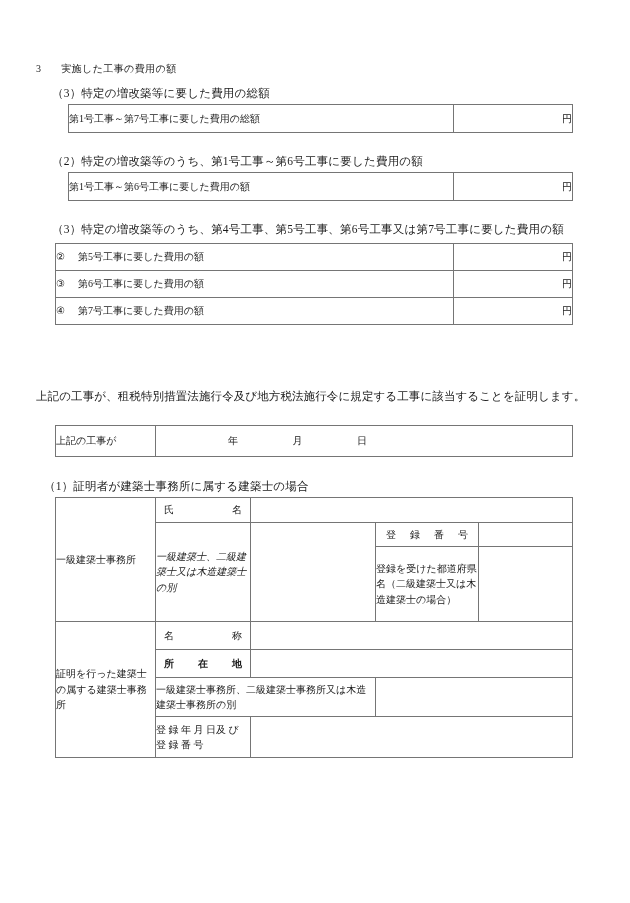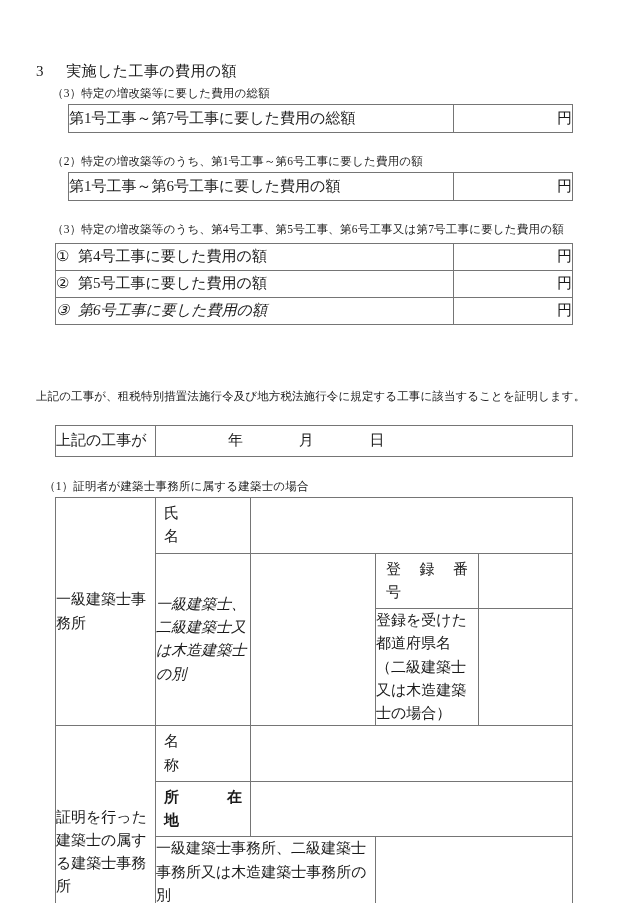--- a/index.html
+++ b/index.html
@@ -18,21 +18,21 @@
   .page {
     position: relative;
     width: 630px;
     height: 903px;
     box-sizing: border-box;
   }
 
   
   .heading-l1 {
     position: absolute;
-    font-size: 15px;
+    font-size: 10px;
     letter-spacing: 0.4px;
     white-space: nowrap;
   }
   .heading-l2 {
     position: absolute;
     font-size: 11.5px;
     letter-spacing: 0.2px;
     white-space: nowrap;
   }
   .para {
@@ -46,21 +46,21 @@
   table.grid {
     position: absolute;
     border-collapse: collapse;
     table-layout: fixed;
     font-size: 11.5px;
   }
   table.grid td {
     border: 1px solid #757575;
     padding: 0;
     vertical-align: middle;
-    font-size: 15px;
+    font-size: 10px;
     line-height: 1.55;
   }
   .cell-label {
     padding: 4px 8px 4px 10px;
     white-space: nowrap;
   }
   .cell-label-indent {
     padding: 4px 8px 4px 18px;
     white-space: nowrap;
   }
@@ -154,33 +154,33 @@
   <div class="heading-l2" style="left:52px; top:222px;">（3）特定の増改築等のうち、第4号工事、第5号工事、第6号工事又は第7号工事に要した費用の額</div>
 
   <table class="grid" style="left:55px; top:243px; width:517px;">
     <colgroup>
         <col style="width:398px">
         <col style="width:119px">
       </colgroup>
     <tbody>
       <tr>
         <td class="cell-label" style="height:26px;">
-          <span class="num-marker">①</span><span>第4号工事に要した費用の額</span>
+          <span class="num-marker">②</span><span>第5号工事に要した費用の額</span>
         </td>
         <td class="cell-yen">円</td>
       </tr>
       <tr>
         <td class="cell-label" style="height:26px;">
-          <span class="num-marker">②</span><span>第5号工事に要した費用の額</span>
-        </td>
-        <td class="cell-yen">円</td>
-      </tr>
-      <tr>
-        <td class="cell-label" style="height:26px;font-style:italic;">
           <span class="num-marker">③</span><span>第6号工事に要した費用の額</span>
+        </td>
+        <td class="cell-yen">円</td>
+      </tr>
+      <tr>
+        <td class="cell-label" style="height:26px;">
+          <span class="num-marker">④</span><span>第7号工事に要した費用の額</span>
         </td>
         <td class="cell-yen">円</td>
       </tr>
     </tbody>
   </table>
 
   <div class="para" style="left:36px; top:389px;">上記の工事が、租税特別措置法施行令及び地方税法施行令に規定する工事に該当することを証明します。</div>
 
   <table class="grid" style="left:55px; top:425px; width:517px;">
     <colgroup>

